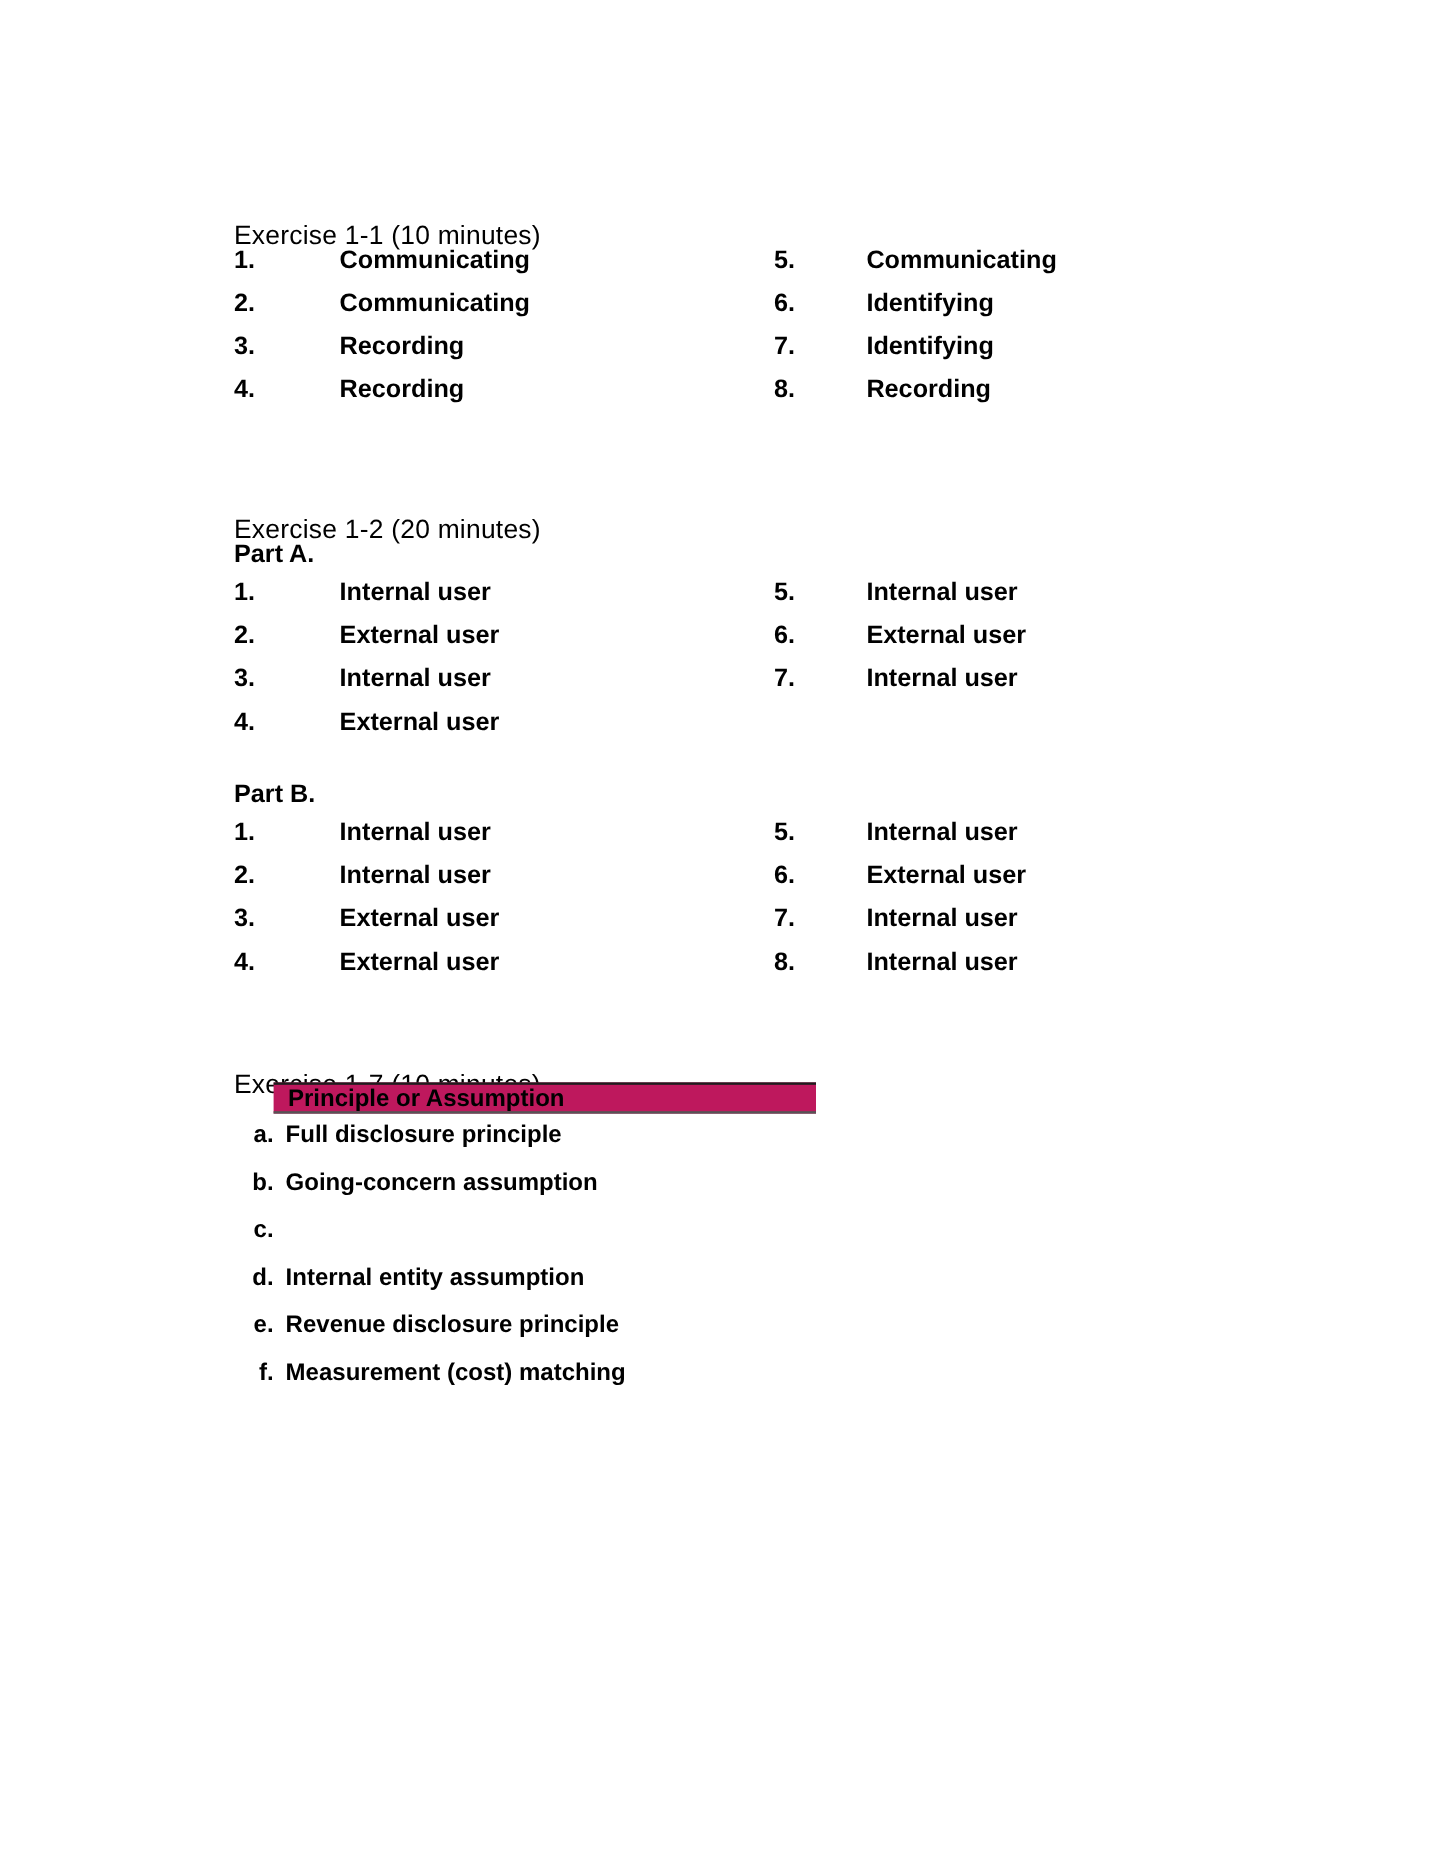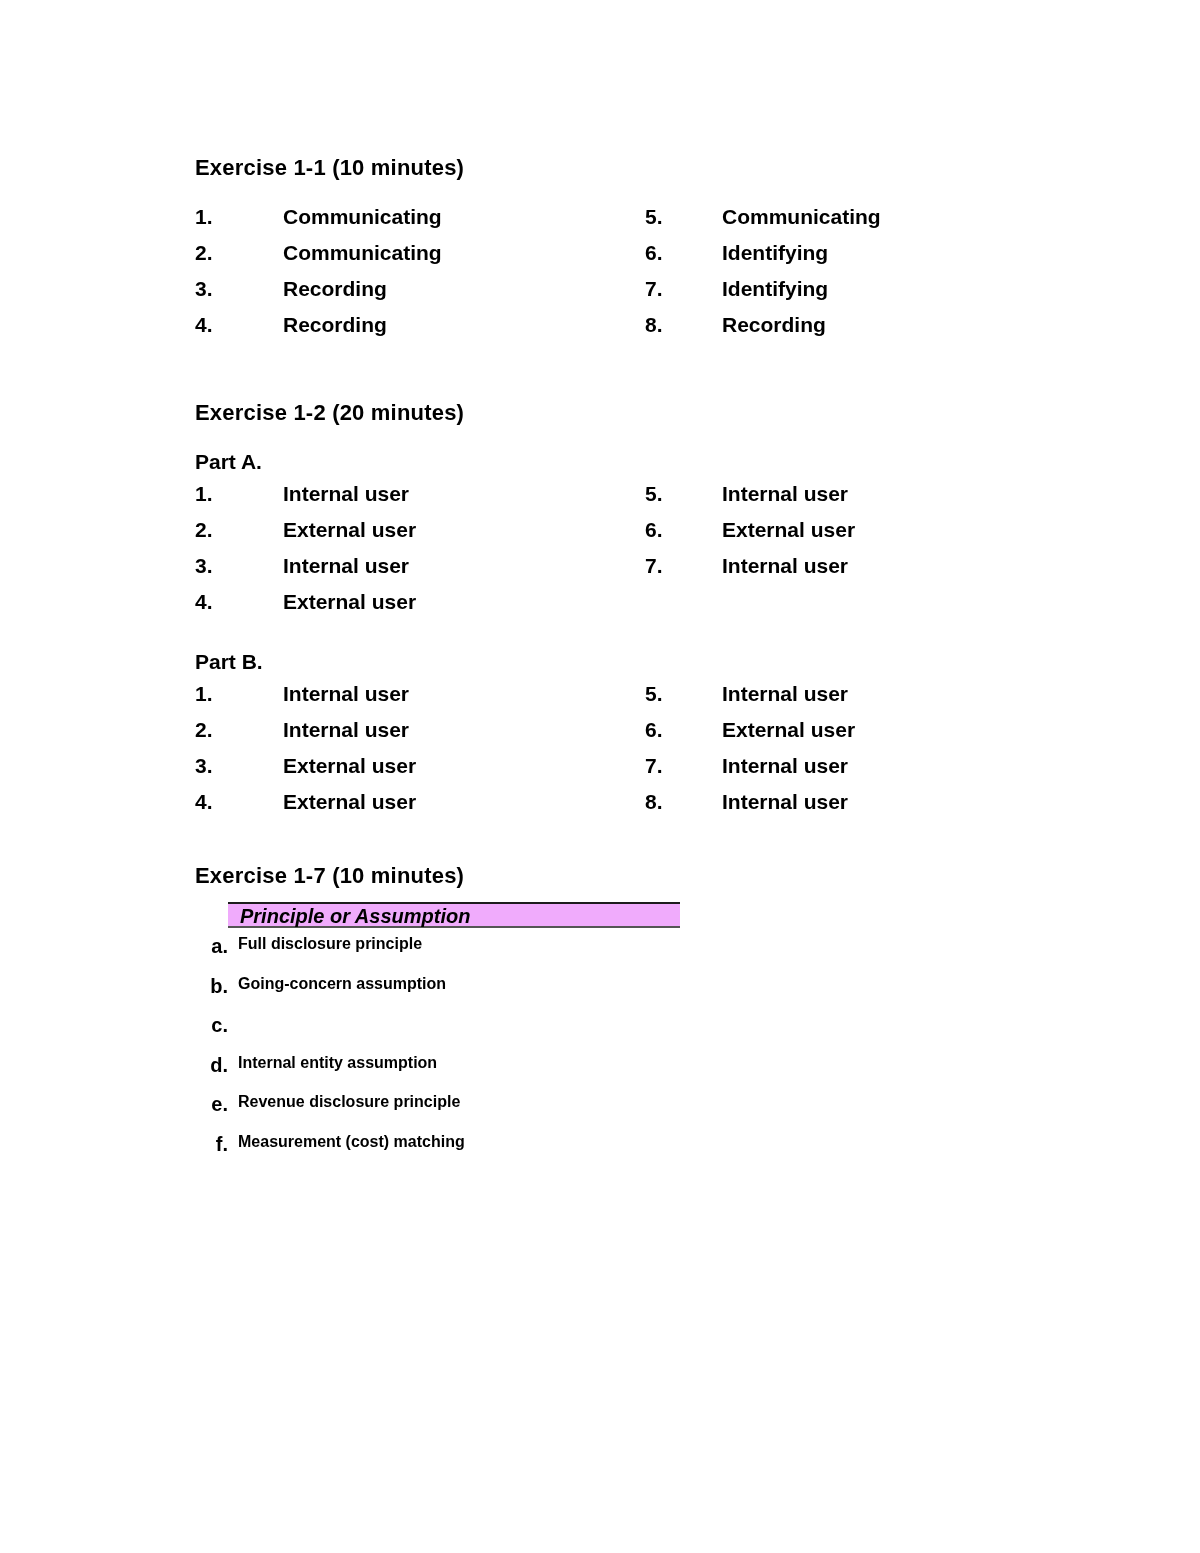--- a/index.html
+++ b/index.html
@@ -23,23 +23,24 @@
     width: 1200px;
     height: 1553px;
     overflow: hidden;
   }
 
   
   .ex-heading {
     position: absolute;
     left: 195px;
     font-size: 22px;
-    font-weight: bold;
+    font-weight: normal;
     letter-spacing: 0.2px;
     white-space: nowrap;
+    margin-top: 28px;
   }
 
   .part-label {
     position: absolute;
     left: 195px;
     font-size: 21px;
     font-weight: bold;
     white-space: nowrap;
   }
 
@@ -66,25 +67,24 @@
     white-space: nowrap;
   }
 
   
   .table-head {
     position: absolute;
     left: 228px;
     top: 902px;
     width: 452px;
     height: 26px;
-    background: #f0abfc;
+    background: #be185d;
     border-top: 2px solid #1d1d1d;
     border-bottom: 2px solid #555555;
     box-sizing: border-box;
-    font-style: italic;
   }
   .table-head-label {
     position: absolute;
     left: 12px;
     top: 1px;
     font-size: 20px;
     font-weight: bold;
     white-space: nowrap;
   }
 
@@ -102,21 +102,21 @@
     position: absolute;
     left: 188px;
     width: 40px;
     text-align: right;
     font-size: 20px;
     font-weight: bold;
   }
   .ltext {
     position: absolute;
     left: 238px;
-    font-size: 16px;
+    font-size: 20px;
     font-weight: bold;
     white-space: nowrap;
     text-align: center;
   }
 </style>
 </head>
 <body>
 
 <div class="page">
 

